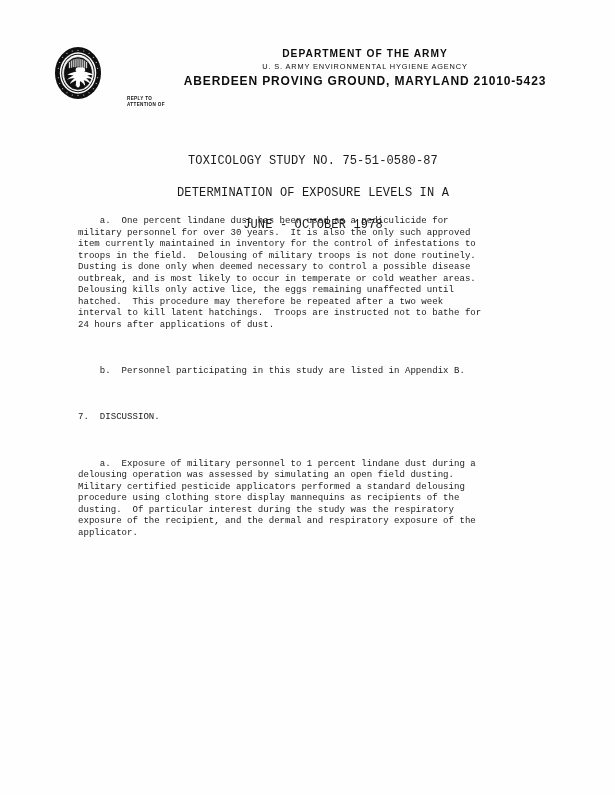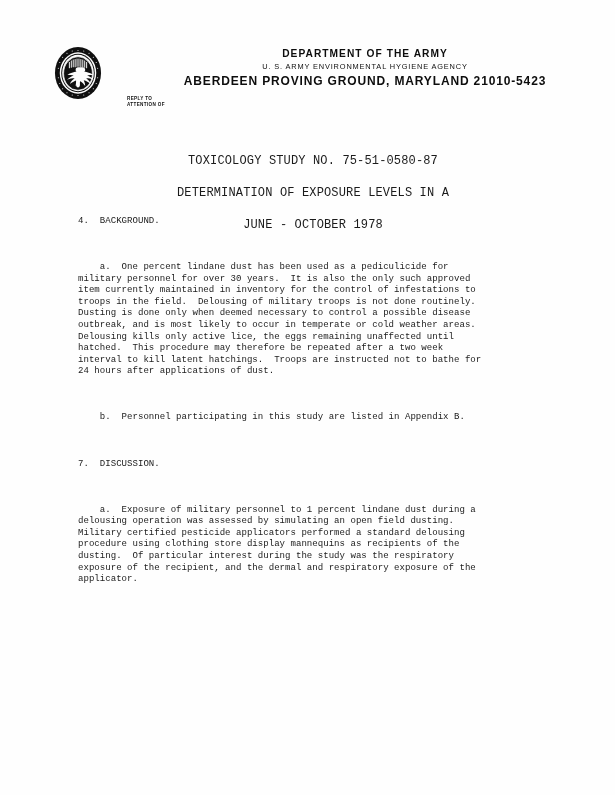--- a/index.html
+++ b/index.html
@@ -188,21 +188,20 @@
     </div>
   </div>
 
   <div class="title-block">
     <span class="tline">TOXICOLOGY STUDY NO. 75-51-0580-87</span>
     <span class="tline">DETERMINATION OF EXPOSURE LEVELS IN A</span>
     <span class="tline">JUNE - OCTOBER 1978</span>
   </div>
 
   <div class="body-text">
-    <p class="para">4.  BACKGROUND.</p>
     <p class="para">    a.  One percent lindane dust has been used as a pediculicide for
 military personnel for over 30 years.  It is also the only such approved
 item currently maintained in inventory for the control of infestations to
 troops in the field.  Delousing of military troops is not done routinely.
 Dusting is done only when deemed necessary to control a possible disease
 outbreak, and is most likely to occur in temperate or cold weather areas.
 Delousing kills only active lice, the eggs remaining unaffected until
 hatched.  This procedure may therefore be repeated after a two week
 interval to kill latent hatchings.  Troops are instructed not to bathe for
 24 hours after applications of dust.</p>

